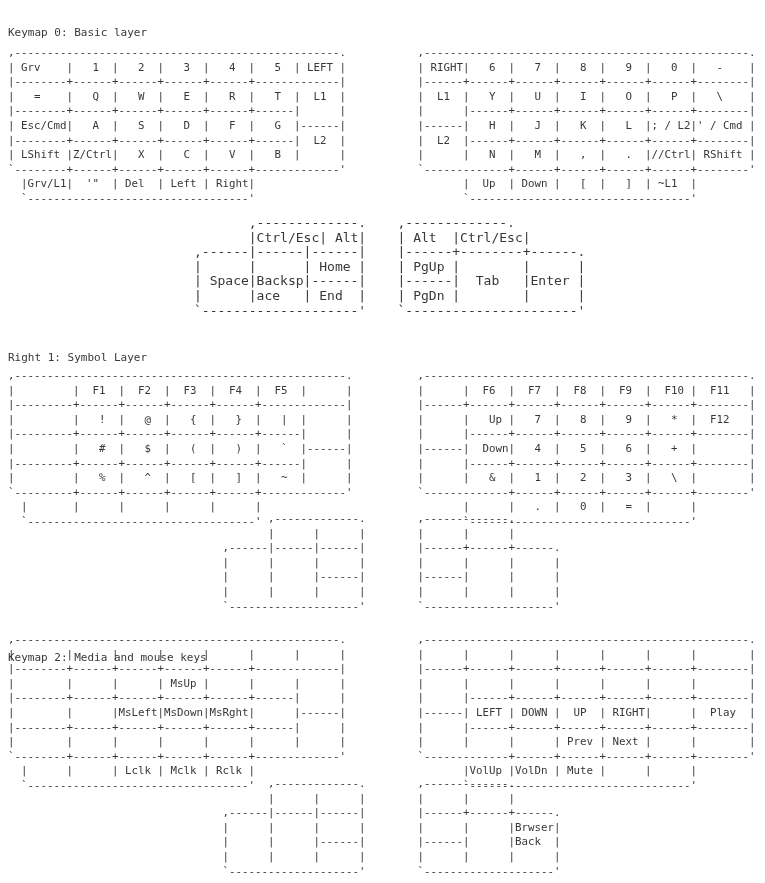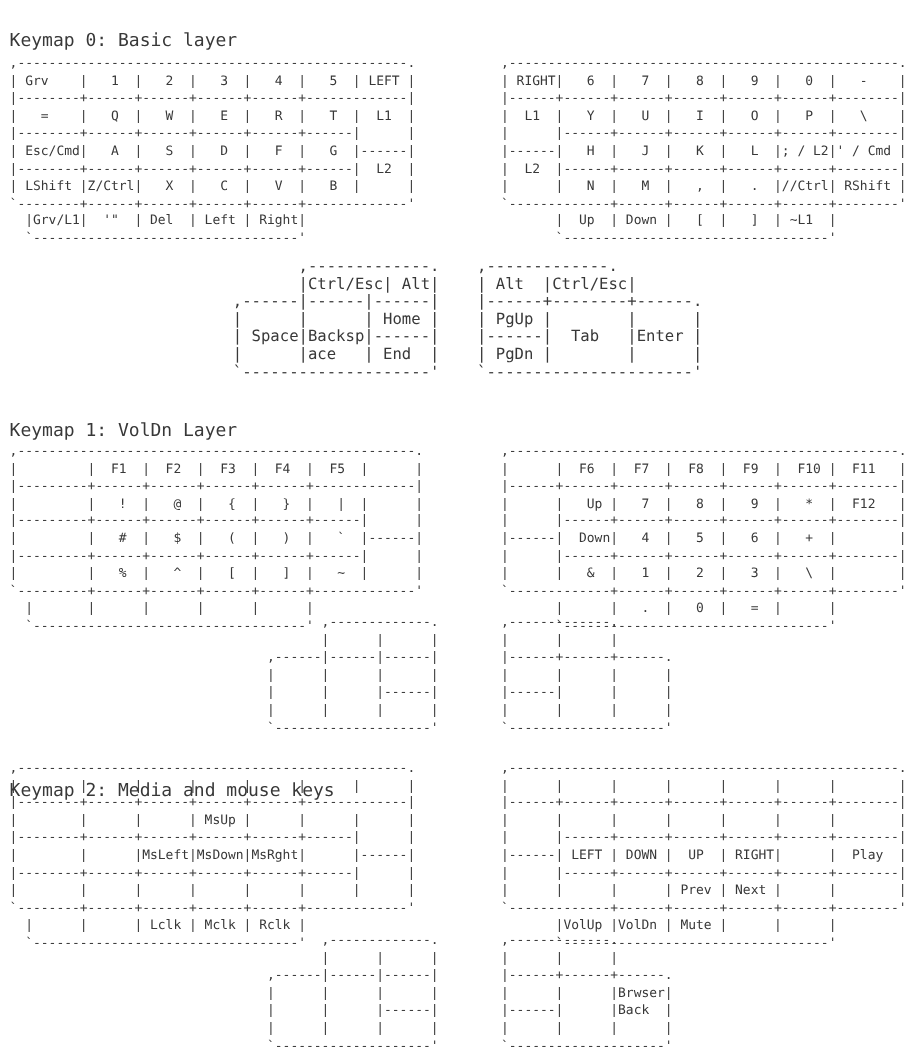--- a/index.html
+++ b/index.html
@@ -8,21 +8,21 @@
     width: 765px;
     height: 883px;
     background: #ffffff;
     overflow: hidden;
     font-family: "DejaVu Sans Mono", "Liberation Mono", monospace;
     color: #383838;
   }
   .keymap-title {
     position: absolute;
     left: 8px;
-    font-size: 15px;
+    font-size: 11px;
     line-height: 14.6px;
     white-space: pre;
     color: #383838;
   }
   pre.art {
     position: absolute;
     margin: 0;
     padding: 0;
     font-family: "DejaVu Sans Mono", "Liberation Mono", monospace;
     font-size: 10.8px;
@@ -56,21 +56,21 @@
     <pre class="art art-large" style="left:194px; top:216px">       ,-------------.    ,-------------.
        |Ctrl/Esc| Alt|    | Alt  |Ctrl/Esc|
 ,------|------|------|    |------+--------+------.
 |      |      | Home |    | PgUp |        |      |
 | Space|Backsp|------|    |------|  Tab   |Enter |
 |      |ace   | End  |    | PgDn |        |      |
 `--------------------'    `----------------------'</pre>
   </section>
 
   <section>
-    <div class="keymap-title" style="top:351px">Keymap 1: VolDn Layer</div>
+    <div class="keymap-title" style="top:351px">Right 1: Symbol Layer</div>
     <pre class="art" style="left:8px; top:369px">,---------------------------------------------------.          ,--------------------------------------------------.
 |         |  F1  |  F2  |  F3  |  F4  |  F5  |      |          |      |  F6  |  F7  |  F8  |  F9  |  F10 |  F11   |
 |---------+------+------+------+------+-------------|          |------+------+------+------+------+------+--------|
 |         |   !  |   @  |   {  |   }  |   |  |      |          |      |   Up |   7  |   8  |   9  |   *  |  F12   |
 |---------+------+------+------+------+------|      |          |      |------+------+------+------+------+--------|
 |         |   #  |   $  |   (  |   )  |   `  |------|          |------|  Down|   4  |   5  |   6  |   +  |        |
 |---------+------+------+------+------+------|      |          |      |------+------+------+------+------+--------|
 |         |   %  |   ^  |   [  |   ]  |   ~  |      |          |      |   &amp;  |   1  |   2  |   3  |   \  |        |
 `---------+------+------+------+------+-------------'          `-------------+------+------+------+------+--------'
   |       |      |      |      |      |                               |      |   .  |   0  |   =  |      |

